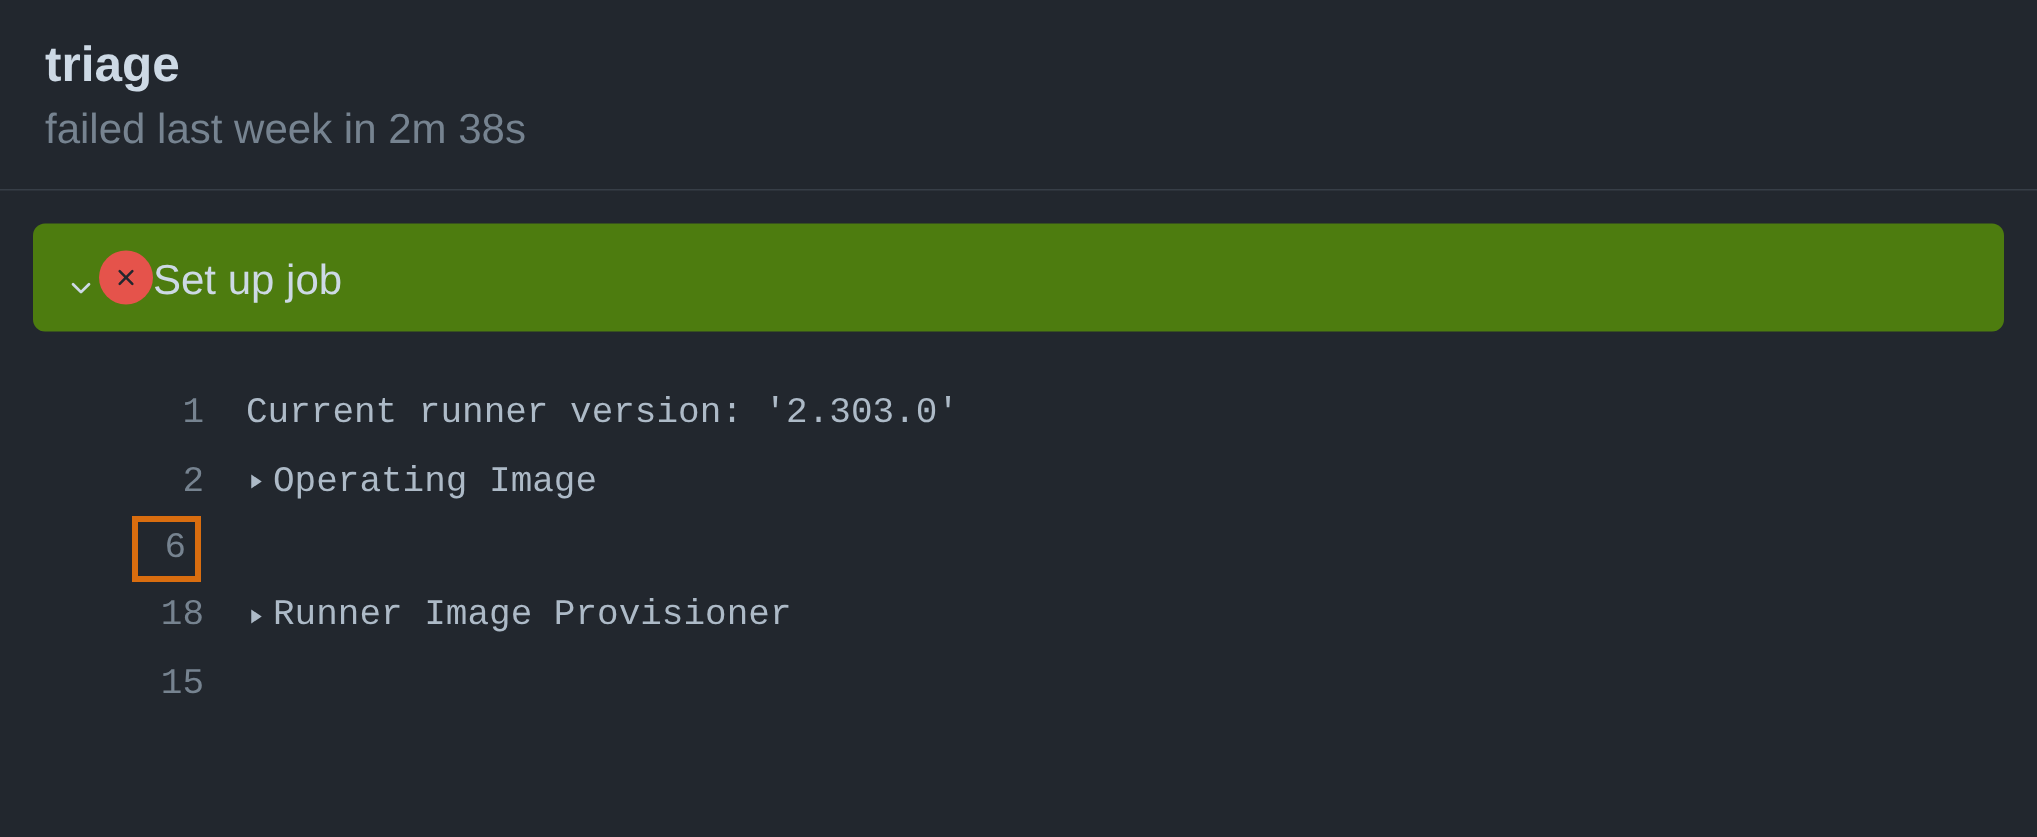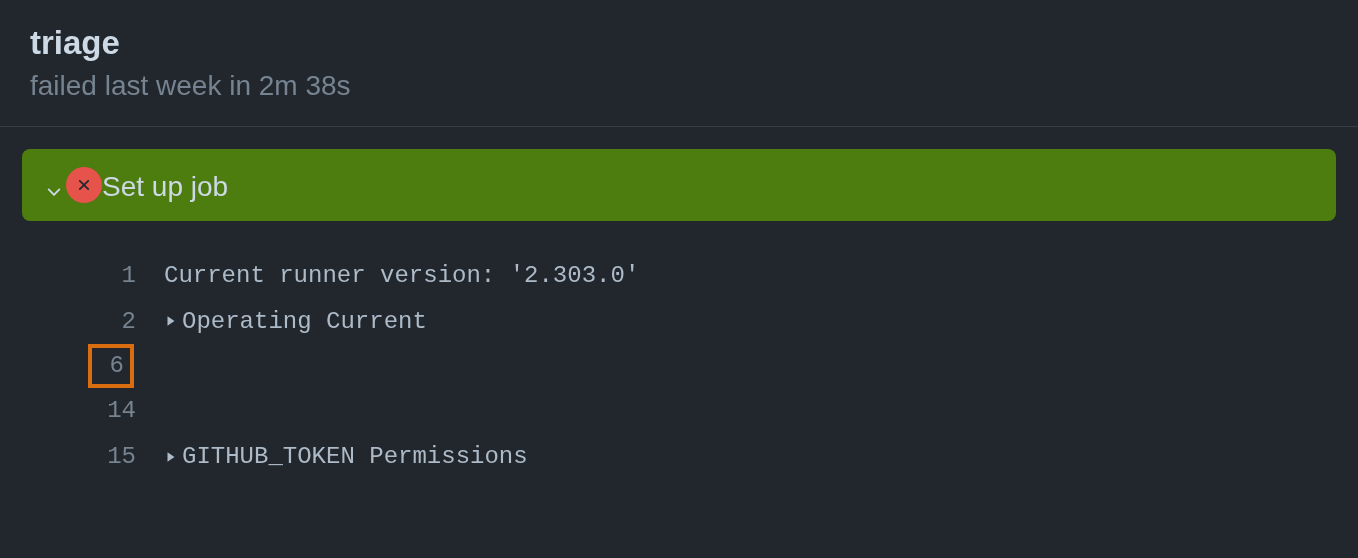--- a/index.html
+++ b/index.html
@@ -151,33 +151,33 @@
     </span>
   </div>
   <div class="log-line">
     <span class="line-number">2</span>
     <span class="log-content">
       <span class="expand-triangle">
         <svg viewBox="0 0 12 12" fill="currentColor">
             <path d="M3 2 L9 6 L3 10 Z"></path>
           </svg>
       </span>
-      <span class="log-text">Operating Current</span>
+      <span class="log-text">Operating Image</span>
     </span>
   </div>
   <div class="log-line">
     <span class="line-number-highlighted">6</span>
   </div>
   <div class="log-line">
-    <span class="line-number">14</span>
-  </div>
-  <div class="log-line">
-    <span class="line-number">15</span>
+    <span class="line-number">18</span>
     <span class="log-content">
       <span class="expand-triangle">
         <svg viewBox="0 0 12 12" fill="currentColor">
             <path d="M3 2 L9 6 L3 10 Z"></path>
           </svg>
       </span>
-      <span class="log-text">GITHUB_TOKEN Permissions</span>
+      <span class="log-text">Runner Image Provisioner</span>
     </span>
+  </div>
+  <div class="log-line">
+    <span class="line-number">15</span>
   </div>
 </div>
 
 </body></html>

